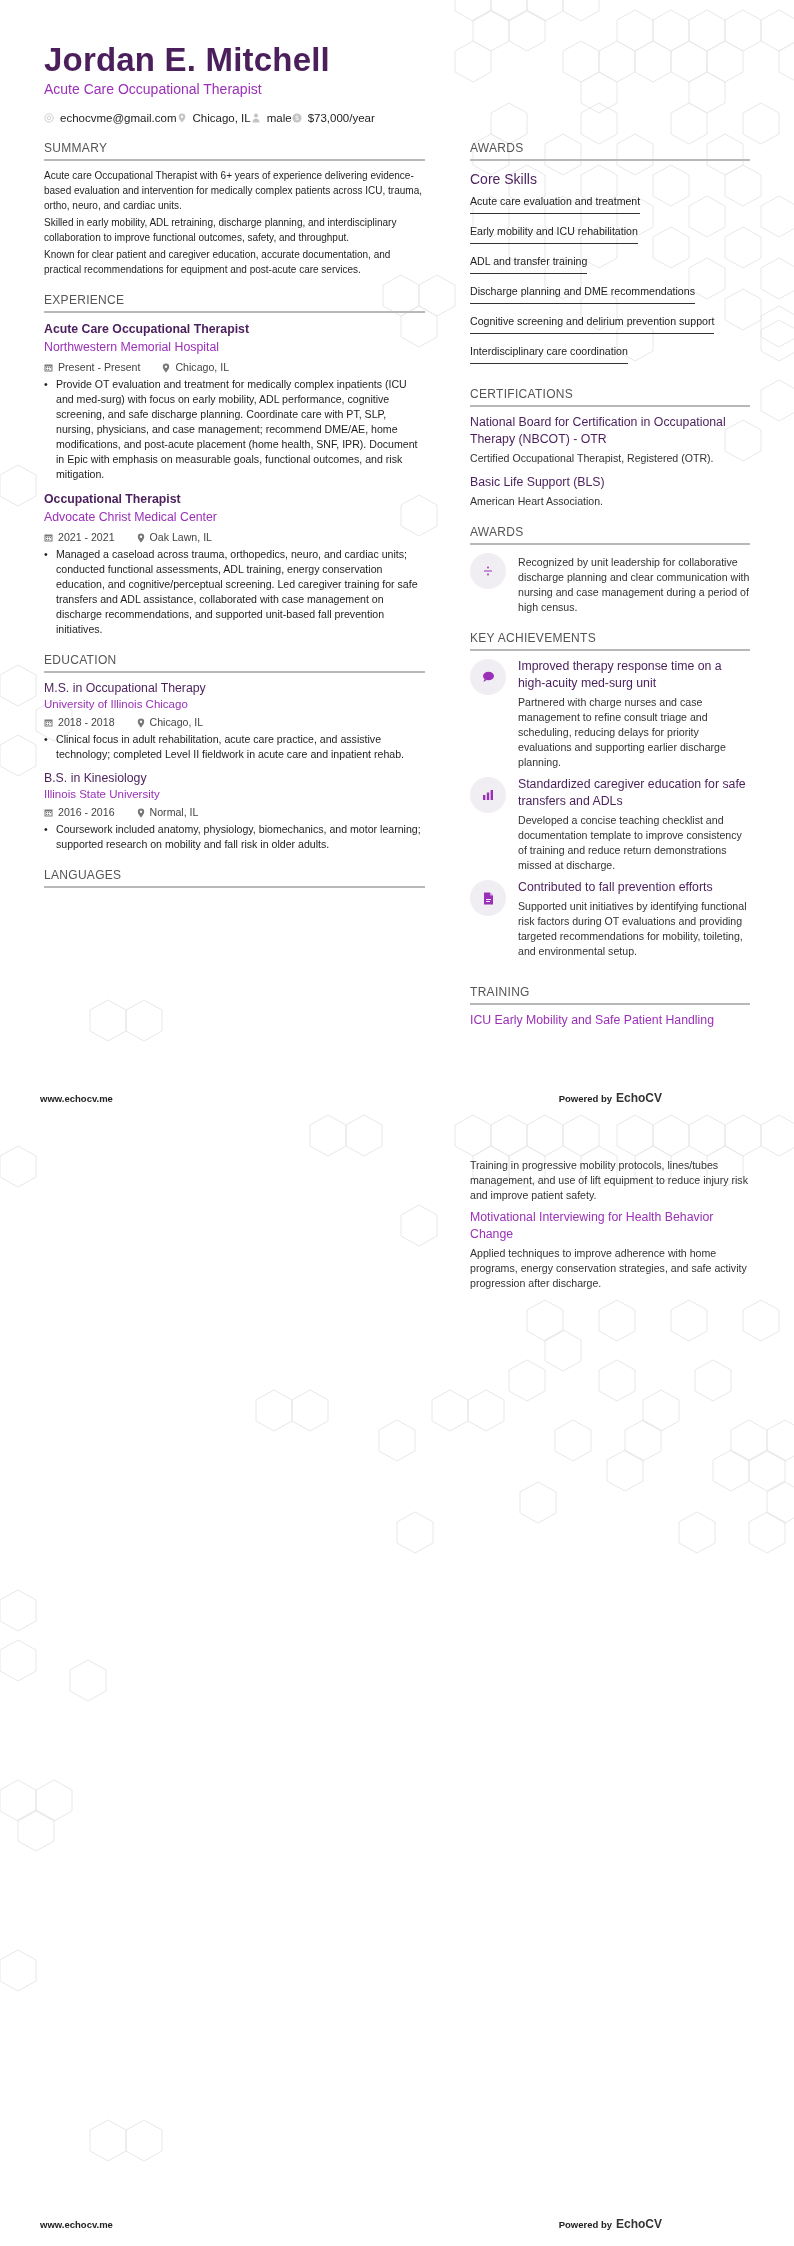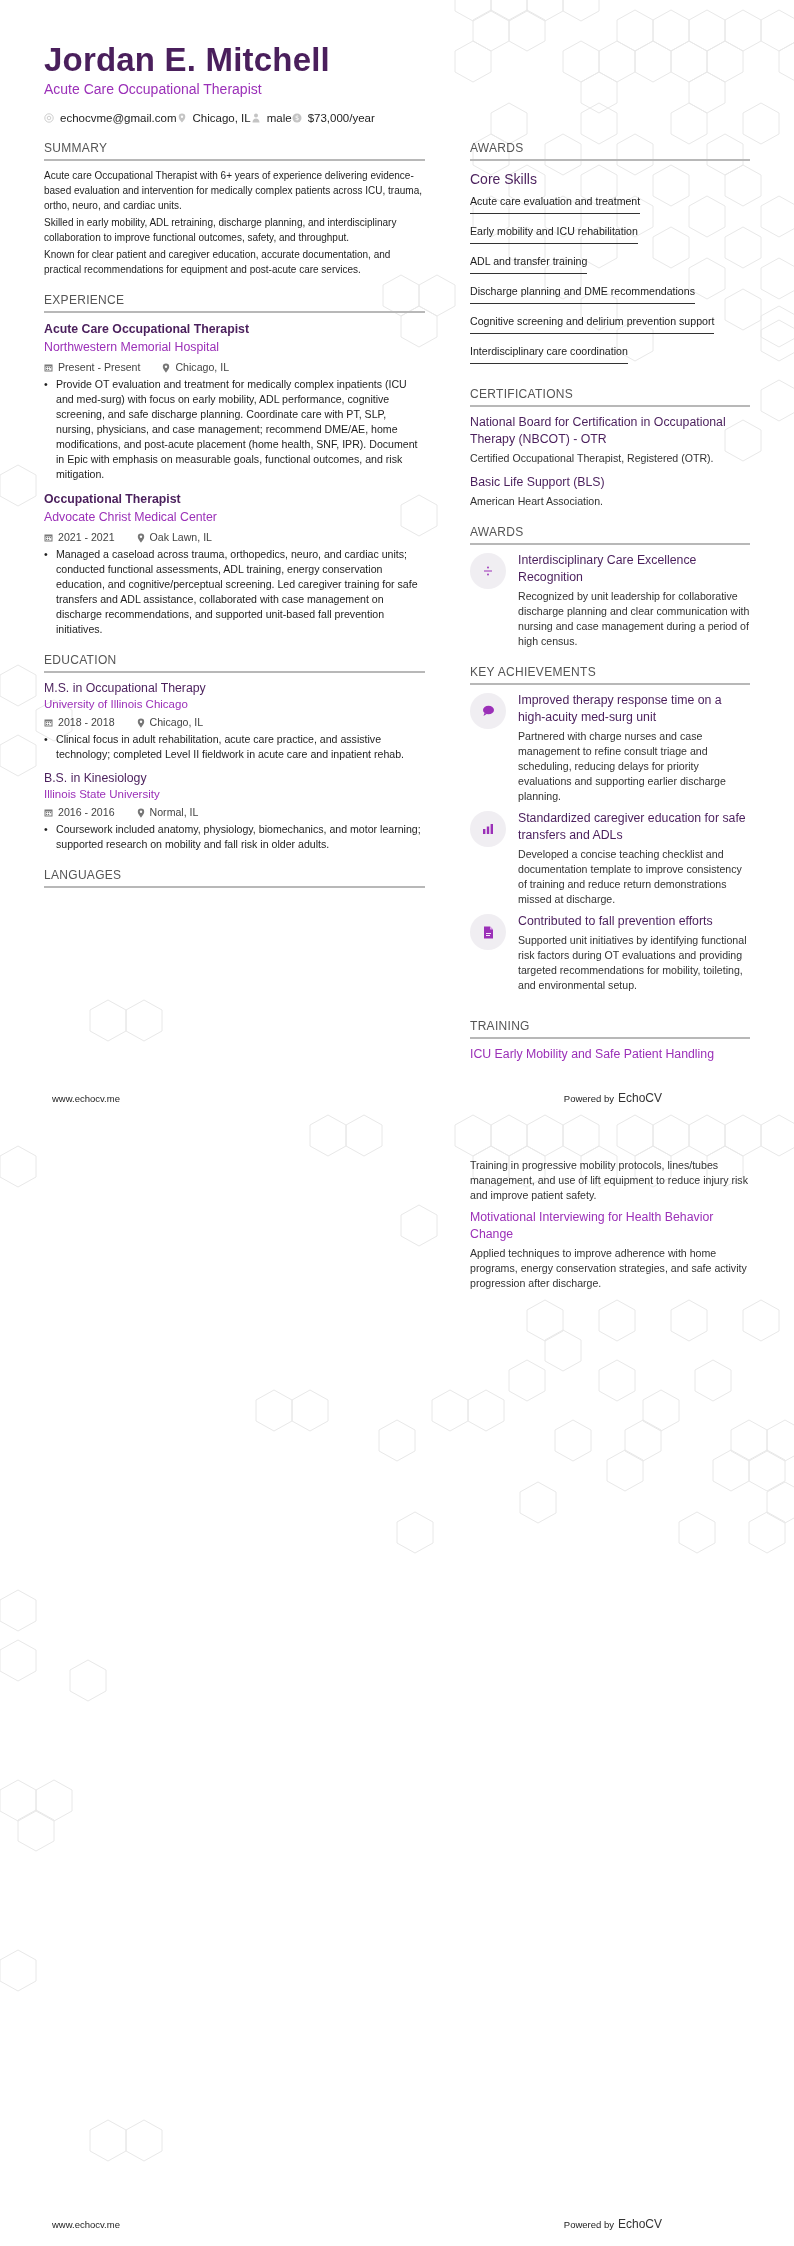--- a/index.html
+++ b/index.html
@@ -46,21 +46,21 @@
 
   .item { display: flex; margin-bottom: 6px; }
   .item-icon { flex: 0 0 36px; width: 36px; height: 36px; border-radius: 50%; background: #f0eef2; display: flex; align-items: center; justify-content: center; margin-right: 12px; margin-top: 1px; }
   .item-body { flex: 1; }
   .item-title { font-size: 12.3px; color: #4a1f5c; line-height: 17px; }
   .item-desc { font-size: 10.6px; color: #333; line-height: 15px; margin-top: 3px; }
 
   .train-title { font-size: 12.3px; color: #9b30b8; line-height: 17px; }
   .train-desc { font-size: 10.6px; color: #333; line-height: 15px; margin: 3px 0 6px 0; }
 
-  .footer { position: absolute; left: 52px; right: 42px; display: flex; justify-content: space-between; align-items: center; font-size: 9.5px; color: #222; }
+  .footer { position: absolute; left: 40px; right: 42px; display: flex; justify-content: space-between; align-items: center; font-size: 9.5px; color: #222; font-weight: bold; }
   .powered { display: flex; align-items: baseline; gap: 4px; }
   .brand { font-size: 12px; color: #333; }
 </style>
 </head>
 <body>
 
 <svg class="bg" viewBox="0 0 794 2246" xmlns="http://www.w3.org/2000/svg">
   <defs>
     <polygon id="hx" points="18,0 36,10 36,31 18,41 0,31 0,10" fill="none" stroke="#e8e8e8" stroke-width="1"></polygon>
   </defs>
@@ -386,21 +386,20 @@
       <div class="sec-title">AWARDS</div>
       <div class="item">
         <div class="item-icon">
           <svg width="12" height="12" viewBox="0 0 12 12">
               <circle cx="6" cy="2.5" r="0.9" fill="#9b30b8"></circle>
               <rect x="2" y="5.5" width="8" height="1" fill="#9b30b8"></rect>
               <circle cx="6" cy="9.5" r="0.9" fill="#9b30b8"></circle>
             </svg>
         </div>
         <div class="item-body">
-          <div class="item-title">Interdisciplinary Care Excellence Recognition</div>
           <div class="item-desc">Recognized by unit leadership for collaborative discharge planning and clear communication with nursing and case management during a period of high census.</div>
         </div>
       </div>
     </div>
 
     <div class="section">
       <div class="sec-title">KEY ACHIEVEMENTS</div>
 
       <div class="item">
         <div class="item-icon">

